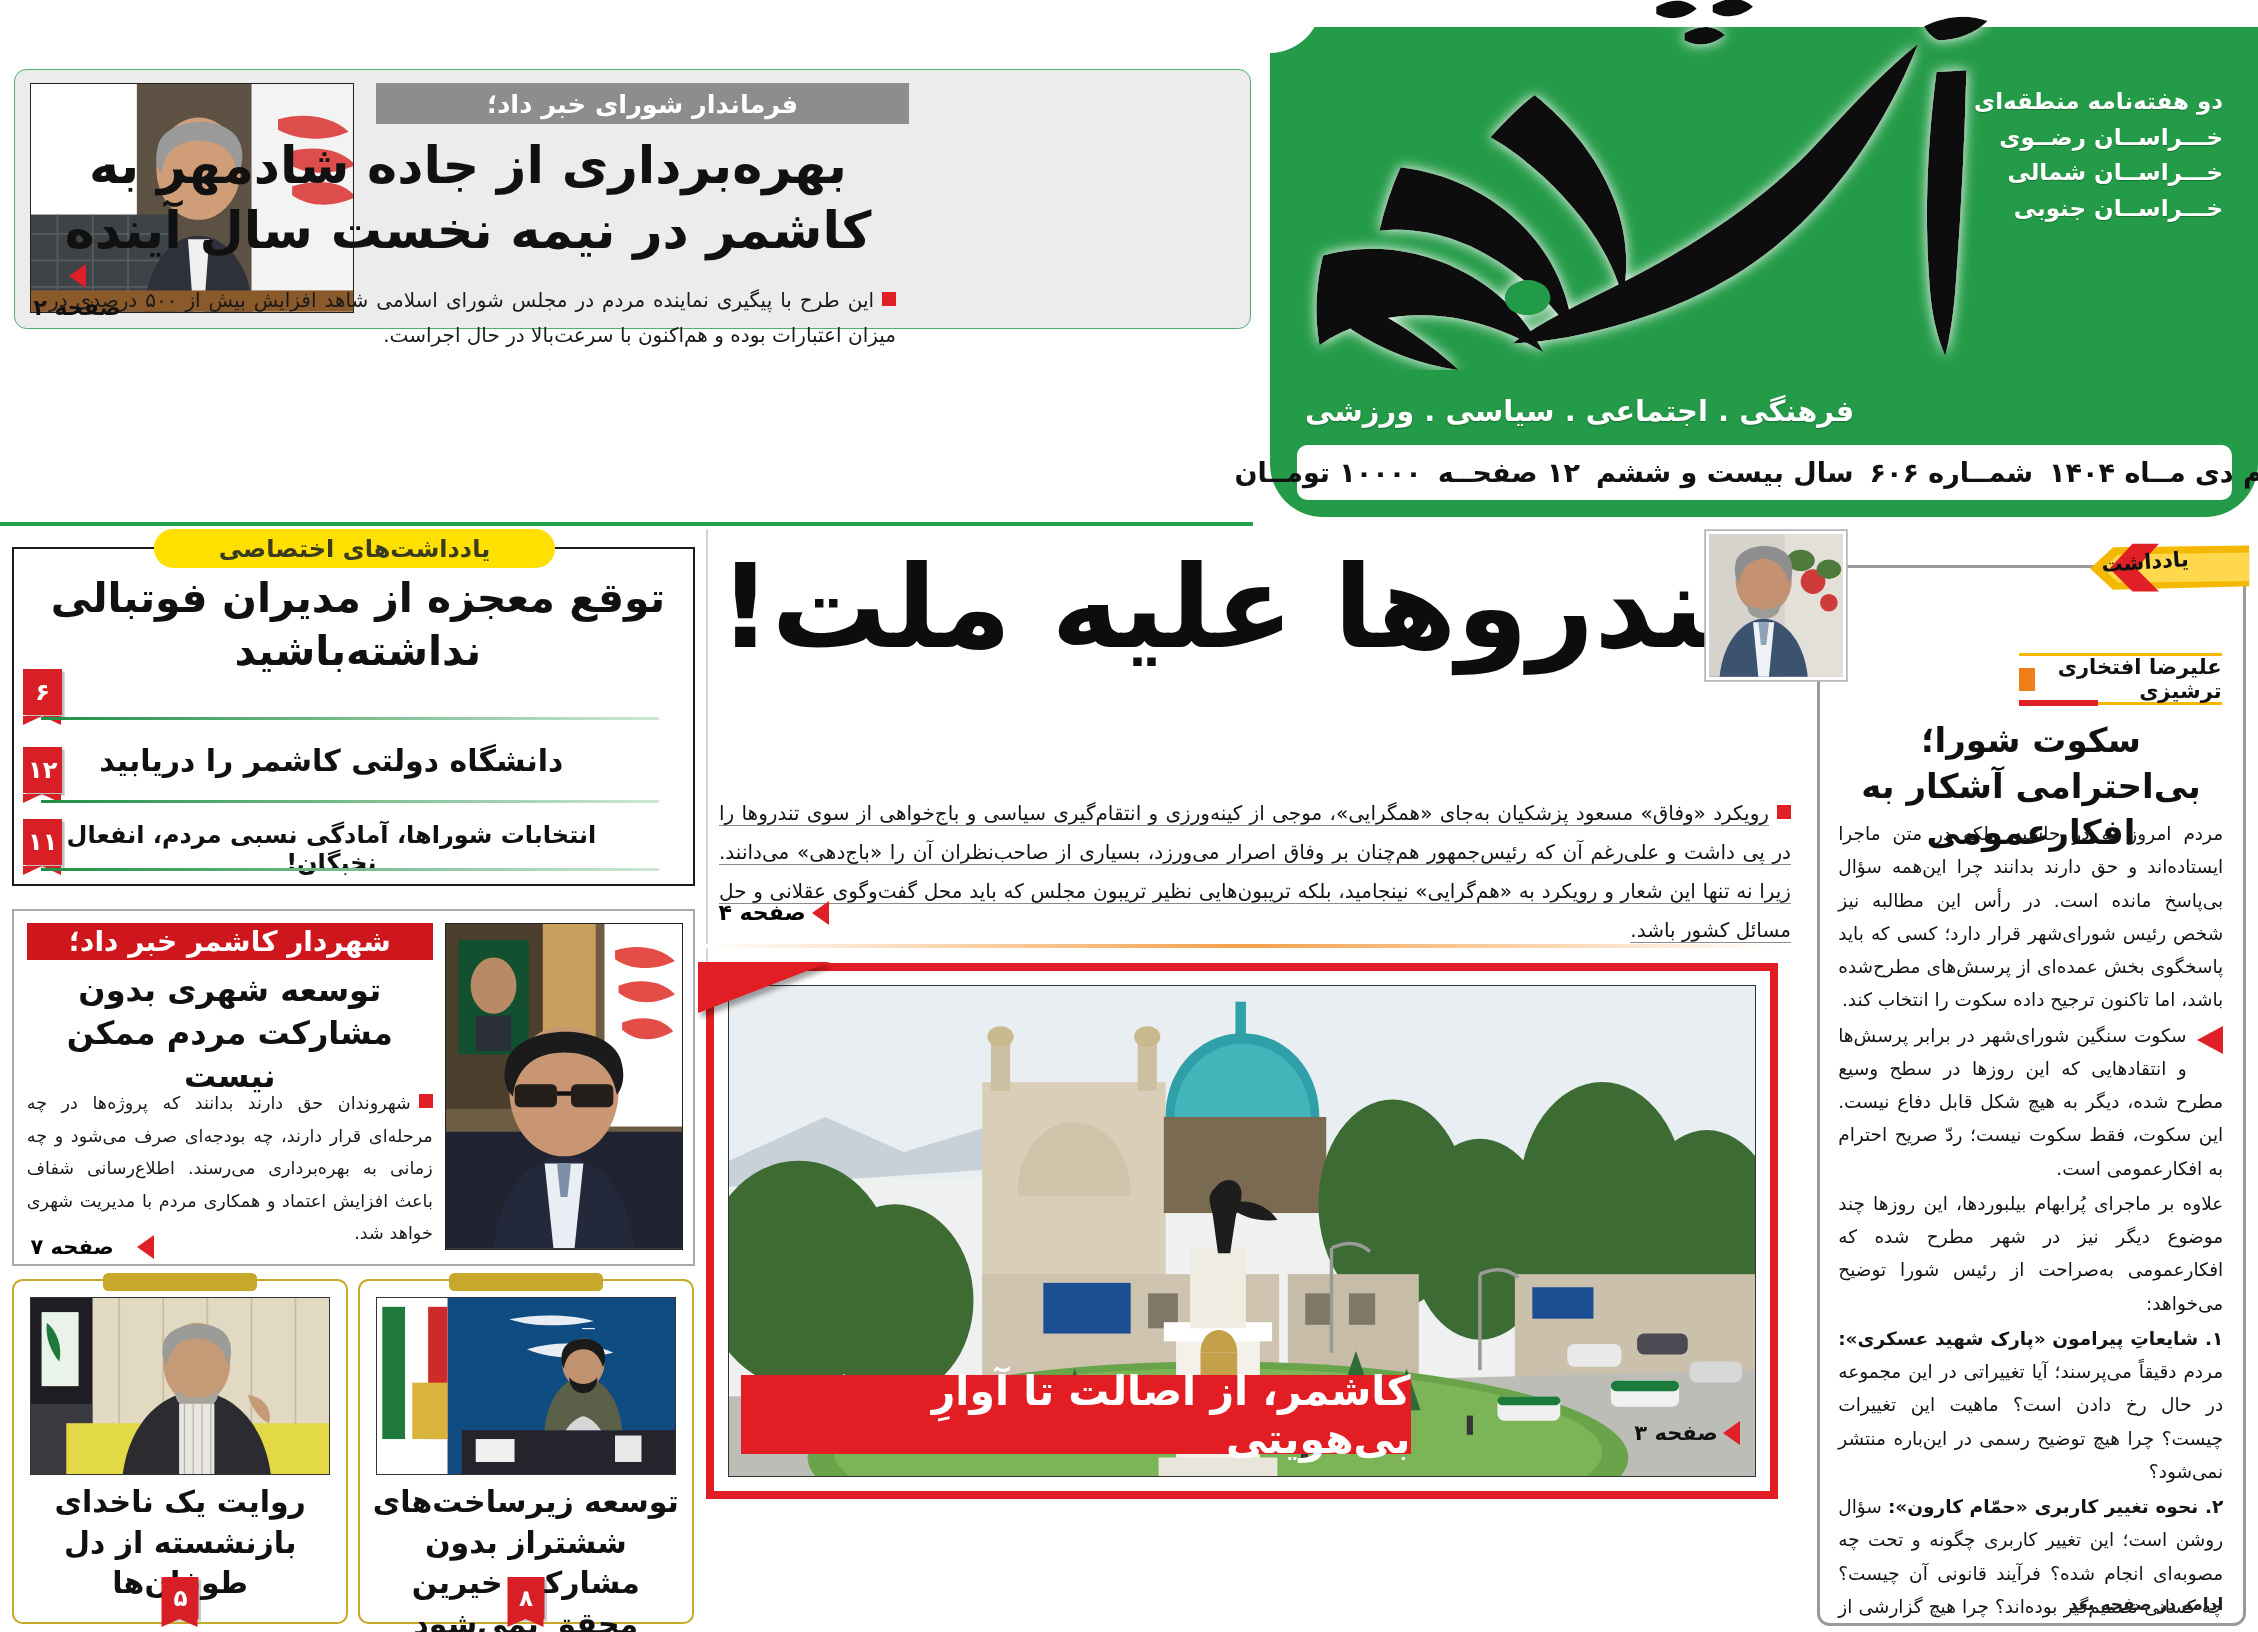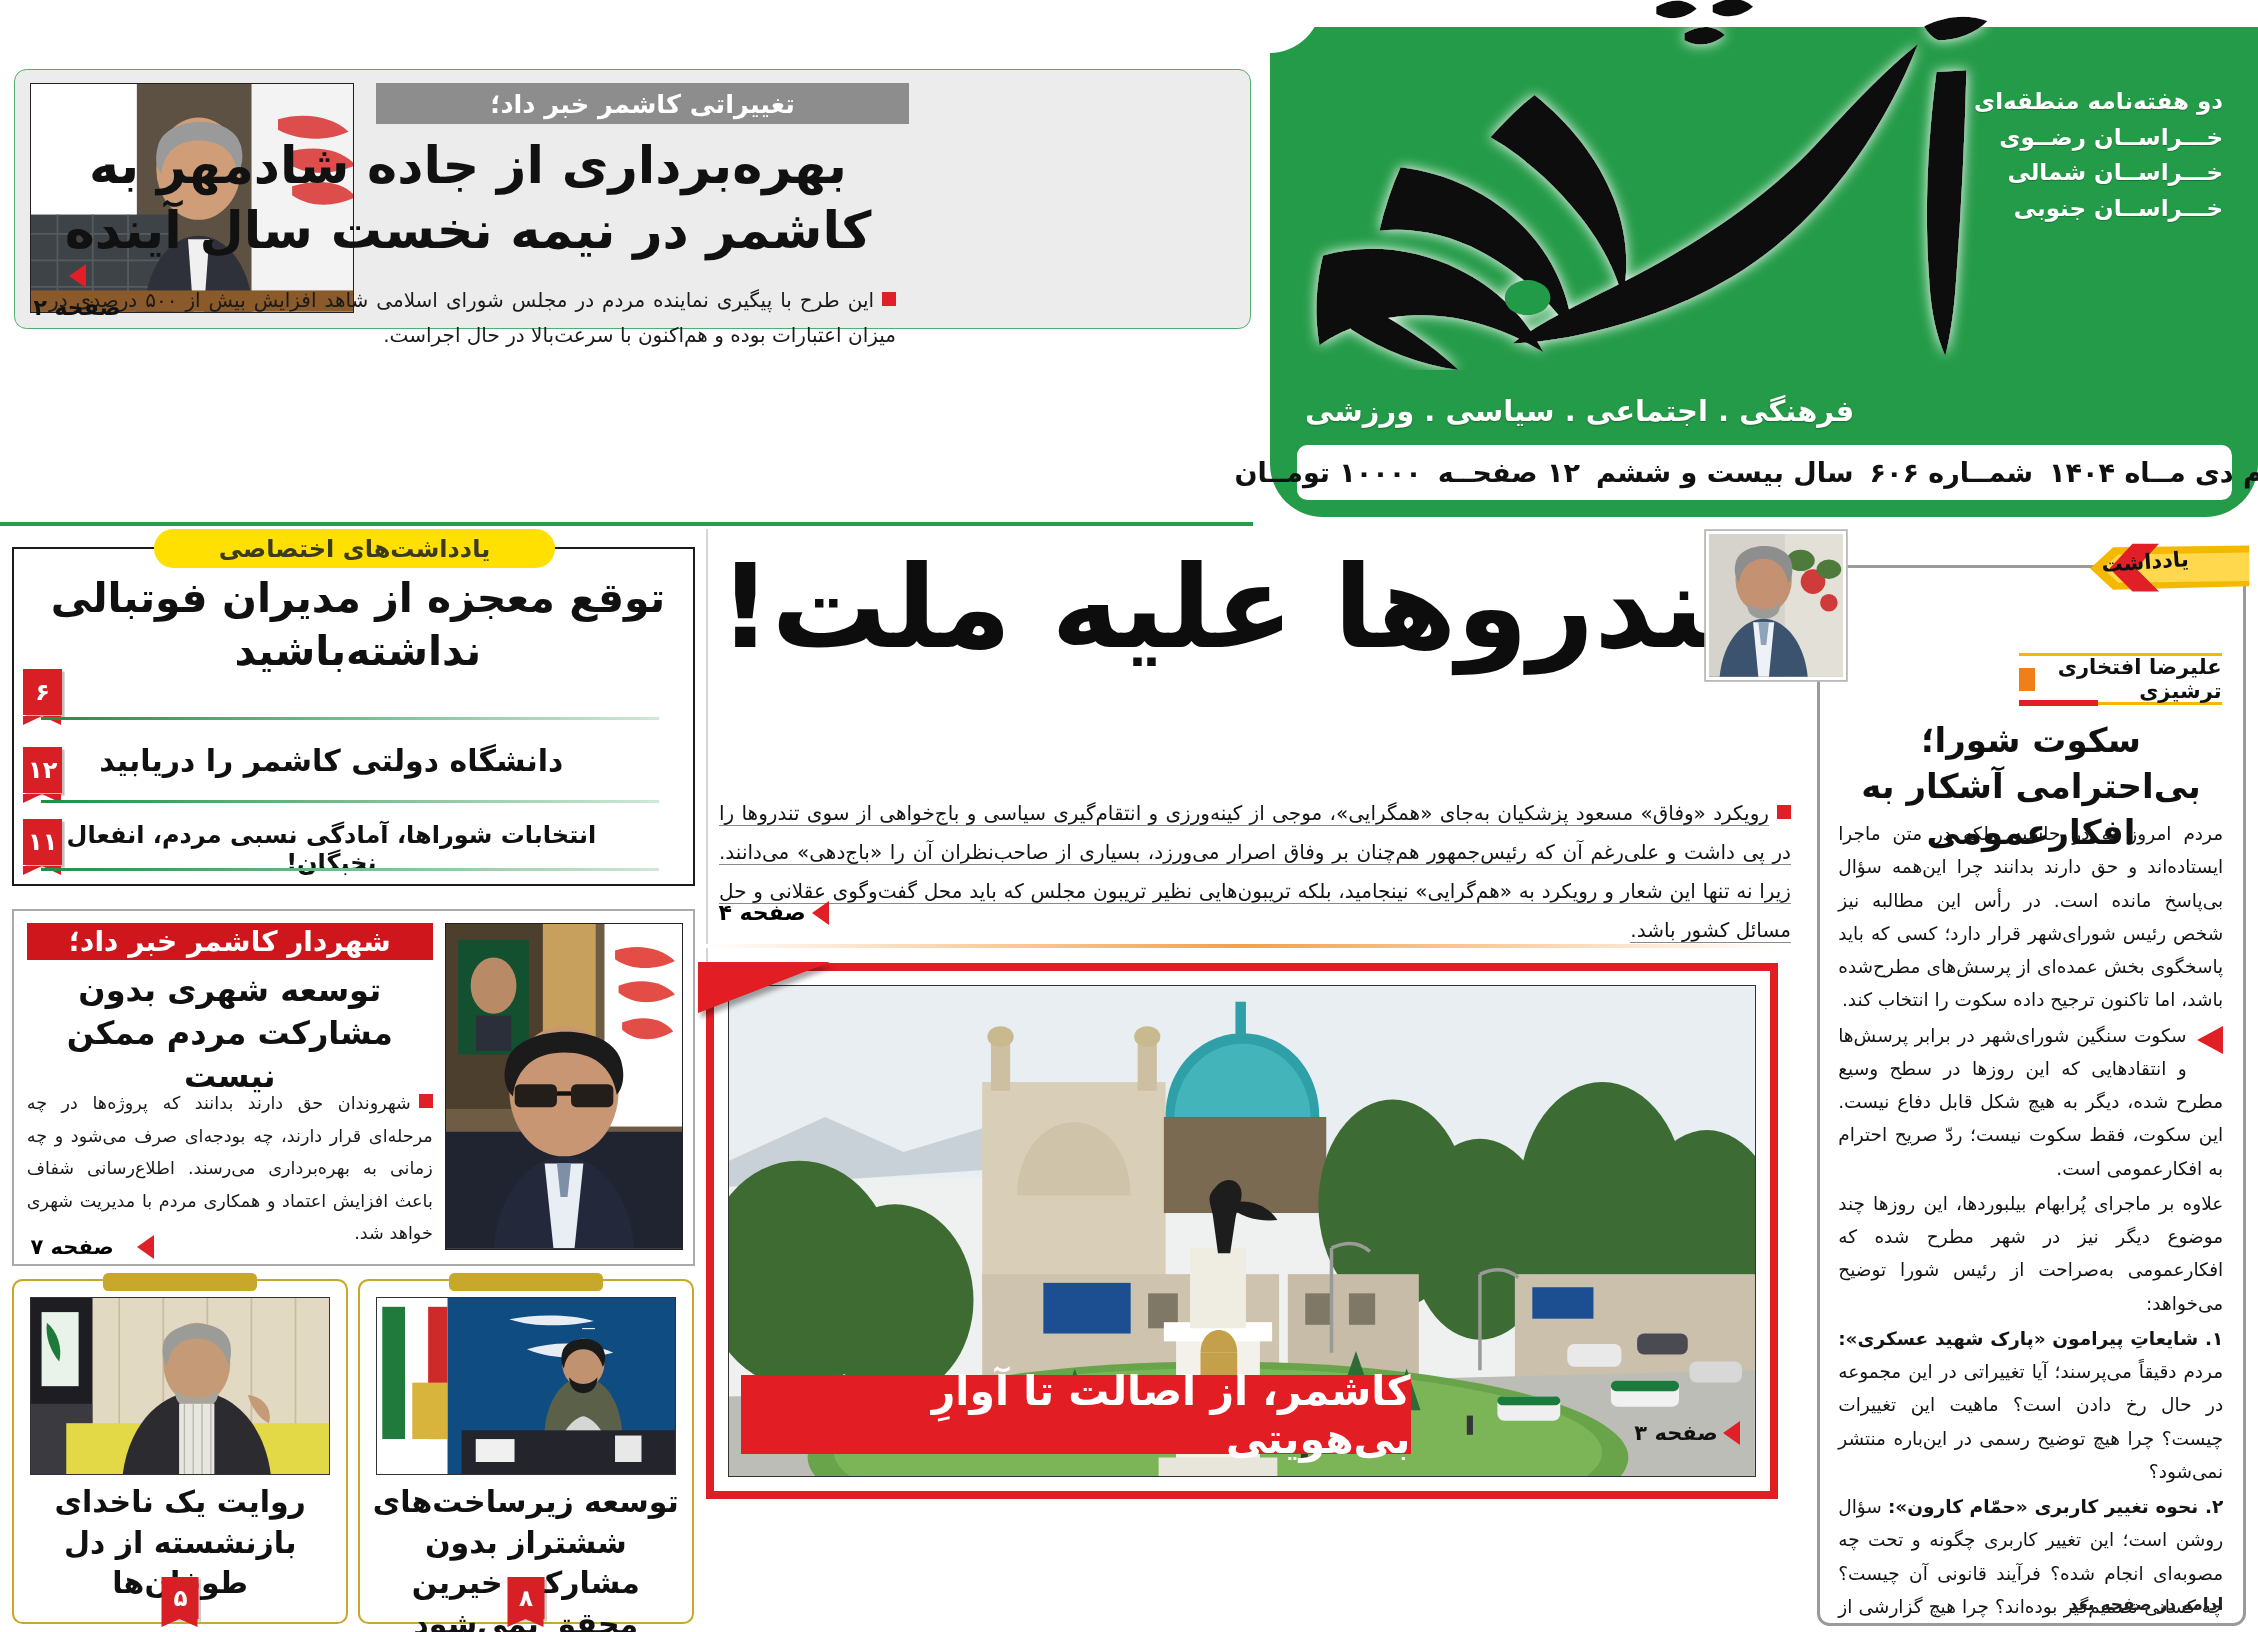--- a/index.html
+++ b/index.html
@@ -351,21 +351,21 @@
           <path d="M30 148 L30 258 M70 148 L70 258 M110 148 L110 258"></path>
         </g>
         <ellipse cx="190" cy="96" rx="48" ry="58" fill="#cf9e78"></ellipse>
         <path d="M144 70c8-34 84-38 94 0 4 16 0 26-4 30-4-26-22-36-44-36s-40 12-42 38c-6-6-8-18-4-32z" fill="#9a9a9a"></path>
         <path d="M128 258c4-58 34-86 62-86s58 28 62 86z" fill="#2e3139"></path>
         <path d="M178 176h24l-6 82h-12z" fill="#f0f0f0"></path>
         <rect x="0" y="234" width="365" height="24" fill="#8b5a2b"></rect>
       </svg>
     </div>
 
-    <div class="lead-kicker">تغییراتی کاشمر خبر داد؛</div>
+    <div class="lead-kicker">فرماندار شورای خبر داد؛</div>
     <div class="lead-head">بهره‌برداری از جاده شادمهر به کاشمر در نیمه نخست سال آینده</div>
     <div class="lead-sub">
       <span class="sq"></span><span>این طرح با پیگیری نماینده مردم در مجلس شورای اسلامی شاهد افزایش بیش از ۵۰۰ درصدی در میزان اعتبارات بوده و هم‌اکنون با سرعت‌بالا در حال اجراست.</span>
     </div>
     <div class="lead-page">
       <span class="tri-red"></span>
       <span>صفحه ۲</span>
     </div>
   </div>
 

